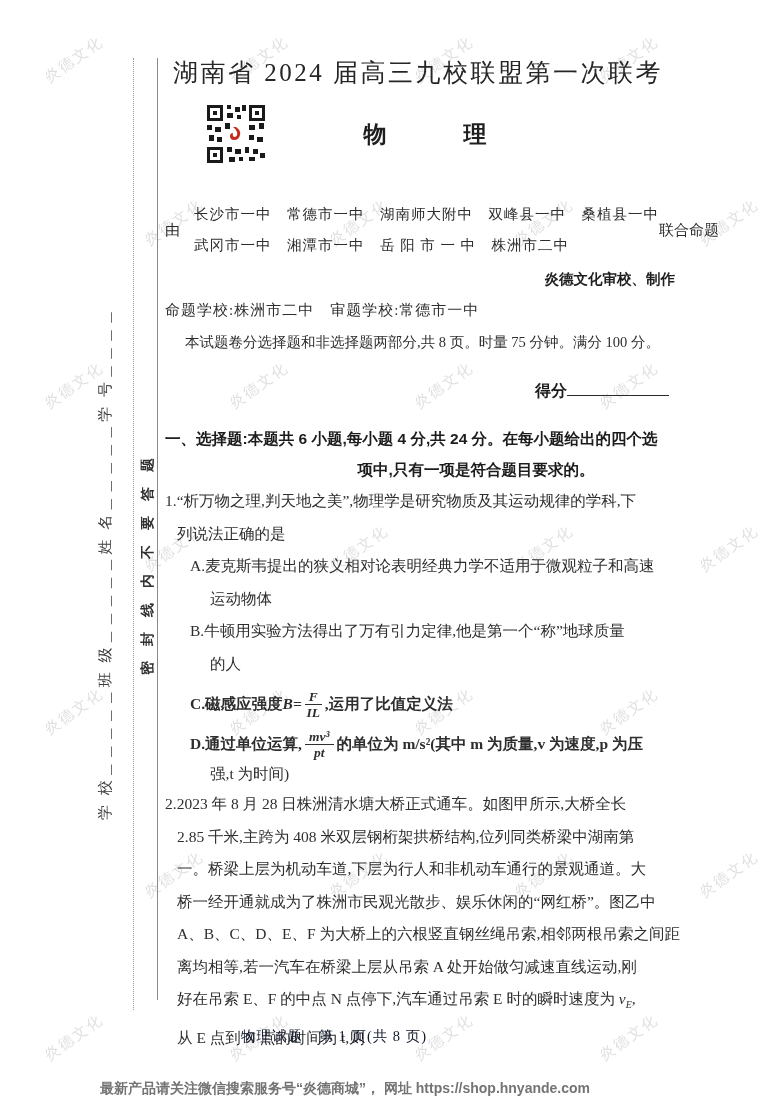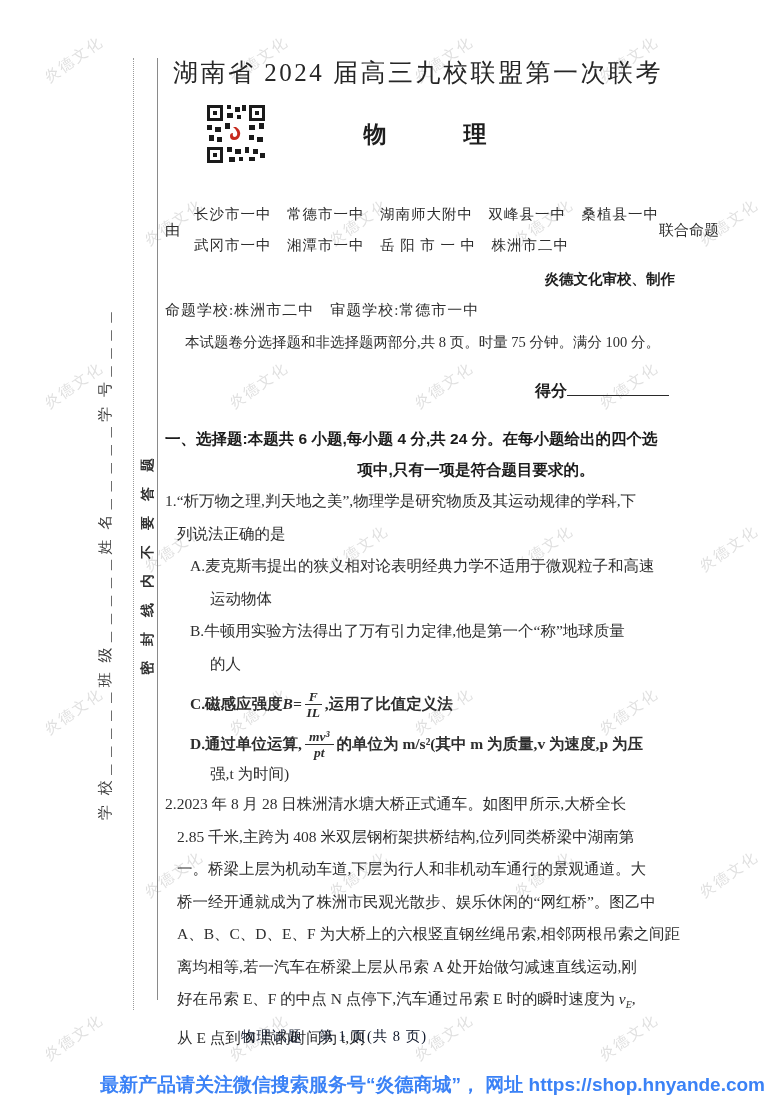--- a/index.html
+++ b/index.html
@@ -65,21 +65,21 @@
   .iv{font-style:italic;font-family:"Liberation Serif",serif;}
   .frac{display:inline-flex;flex-direction:column;align-items:center;vertical-align:middle;
         margin:0 3px;font-style:italic;font-family:"Liberation Serif",serif;}
   .frac .num{display:block;font-size:13.5px;line-height:15px;padding:0 4px;
              border-bottom:1.2px solid #2e2e2e;text-align:center;}
   .frac .den{display:block;font-size:13.5px;line-height:15px;text-align:center;}
   sub.svar{font-size:10px;font-style:italic;}
 
   .page-label{position:absolute;left:0;width:668px;bottom:58px;text-align:center;
               font-size:14.5px;color:#0f172a;letter-spacing:1px;z-index:1;}
-  .ad{position:absolute;left:100px;bottom:6px;font-size:19px;font-weight:bold;color:#3b82f6;
+  .ad{position:absolute;left:100px;bottom:6px;font-size:14px;font-weight:bold;color:#737373;
       font-family:"Liberation Sans",sans-serif;white-space:nowrap;z-index:1;}
 </style>
 </head>
 <body>
 
 <div class="page">
 
   <div class="wm-layer">
       <span class="wm" style="left: 40px; top: 50px; color: rgb(199, 199, 199);">炎德文化</span>
       <span class="wm" style="left: 225px; top: 50px; color: rgb(199, 199, 199);">炎德文化</span>

